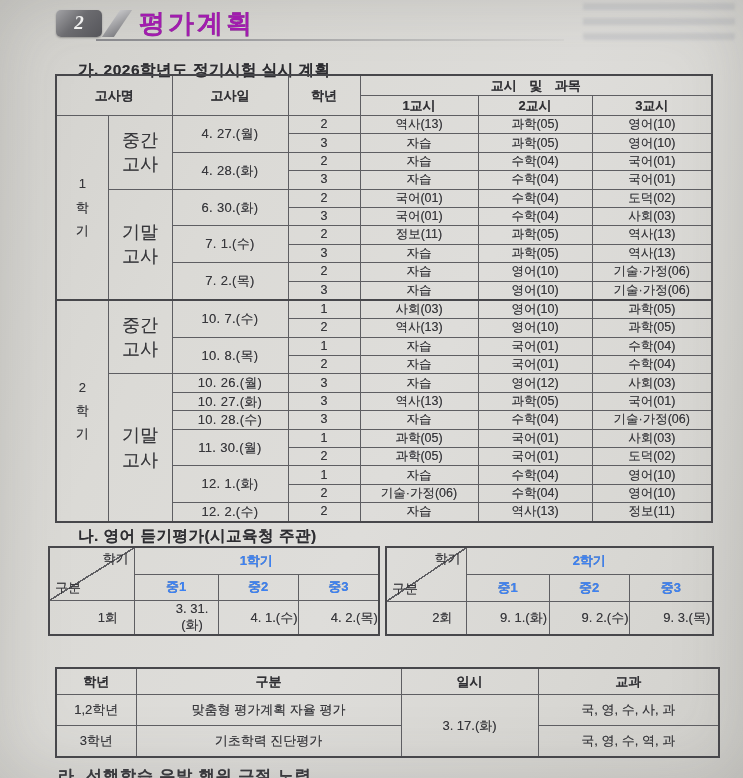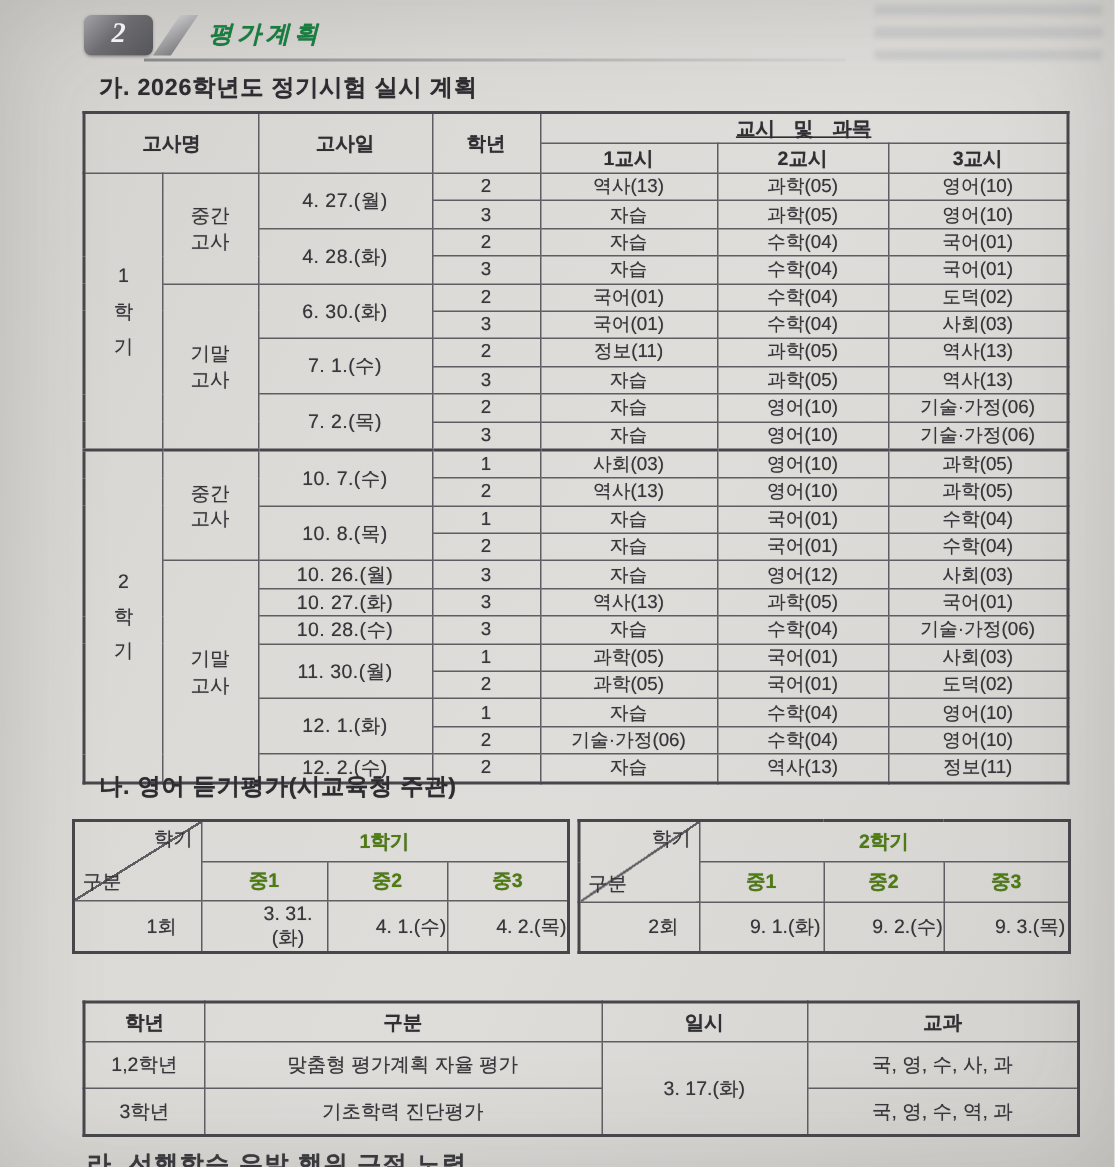--- a/index.html
+++ b/index.html
@@ -18,59 +18,59 @@
     width:46px;height:27px;border-radius:5px;
     background:linear-gradient(135deg,#a3a3a6 0%,#6c6c70 45%,#55555a 100%);
     color:#f1f1f0;display:flex;align-items:center;justify-content:center;
     font-family:"Liberation Serif",serif;font-style:italic;font-size:19px;font-weight:bold;
     box-shadow:0 1px 2px rgba(60,60,60,.4);
   }
   .badge-tail{
     width:12px;height:27px;margin-left:9px;transform:skewX(-34deg);
     background:linear-gradient(135deg,#c5c5c7,#7e7e82);
   }
-  .doc-title{margin:0 0 0 16px;font-size:16px;font-weight:bold;letter-spacing:3px;color:#15803d;font-style:italic;}
+  .doc-title{margin:0 0 0 16px;font-size:26px;font-weight:bold;letter-spacing:3px;color:#a21caf;}
   .title-underline{
     position:absolute;top:39px;left:96px;width:468px;height:2px;
     background:linear-gradient(to right,#88888c,rgba(150,150,150,.1));
   }
   .show-through{
     position:absolute;top:2px;left:583px;width:152px;height:38px;border-radius:3px;
     background:repeating-linear-gradient(0deg,rgba(118,124,138,.17) 0 7px,rgba(0,0,0,0) 7px 15px);
     filter:blur(1.6px);
   }
 
   
-  .sec-heading{position:absolute;margin:4px;font-size:15.5px;font-weight:bold;color:#2d2d31;letter-spacing:.5px;}
+  .sec-heading{position:absolute;margin:16px;font-size:15.5px;font-weight:bold;color:#2d2d31;letter-spacing:.5px;}
   #sec-a-heading{top:44px;left:62px;}
   #sec-b-heading{top:510px;left:62px;}
   #sec-c-heading{top:643px;left:62px;}
 
   
   table{border-collapse:collapse;table-layout:fixed;}
   td,th{border:1px solid #5e5e62;text-align:center;vertical-align:middle;padding:0;
         font-weight:normal;color:#37373b;overflow:hidden;}
 
   
   #exam-table{position:absolute;top:74px;left:55px;width:656px;font-size:12.5px;
               border:2px solid #47474b;}
   #exam-table thead th{height:19px;font-size:13px;font-weight:bold;color:#303034;}
-  #exam-table .wide-head{word-spacing:9px;text-decoration:underline;}
+  #exam-table .wide-head{word-spacing:9px;}
   #exam-table tbody td{height:17.4px;line-height:1.05;}
   #exam-table .date-cell{font-size:13px;letter-spacing:.3px;}
   #exam-table .sem-cell{font-size:13px;}
-  #exam-table .exam-cell{white-space:pre-line;font-size:13px;line-height:1.35;}
+  #exam-table .exam-cell{white-space:pre-line;font-size:18px;line-height:1.35;}
   #exam-table .v-text{display:block;white-space:pre-line;line-height:1.8;}
   #exam-table tr.sem-break td{border-top:2px solid #47474b;}
 
   
   .listening-wrap{position:absolute;top:546px;left:48px;display:flex;gap:5px;}
   .listen-table{font-size:13px;border:2px solid #47474b;}
   .listen-table td{height:20px;}
-  .listen-table .sem-head,.listen-table .g-head{font-weight:bold;color:#4d7c0f;}
+  .listen-table .sem-head,.listen-table .g-head{font-weight:bold;color:#3b82f6;}
   .listen-table .data-row td{height:31px;padding-left:32px;}
   .corner{position:relative;padding:16px;
     background:linear-gradient(to bottom right,rgba(0,0,0,0) calc(50% - .8px),#5e5e62 calc(50% - .8px),#5e5e62 calc(50% + .8px),rgba(0,0,0,0) calc(50% + .8px));}
   .corner .c-top{position:absolute;top:2px;right:5px;font-size:13px;}
   .corner .c-bottom{position:absolute;bottom:3px;left:5px;font-size:13px;}
 
   
   #assess-table{position:absolute;top:667px;left:55px;width:663px;font-size:13px;
                 border:2px solid #47474b;}
   #assess-table .head-row td{height:25px;font-weight:bold;color:#303034;}

